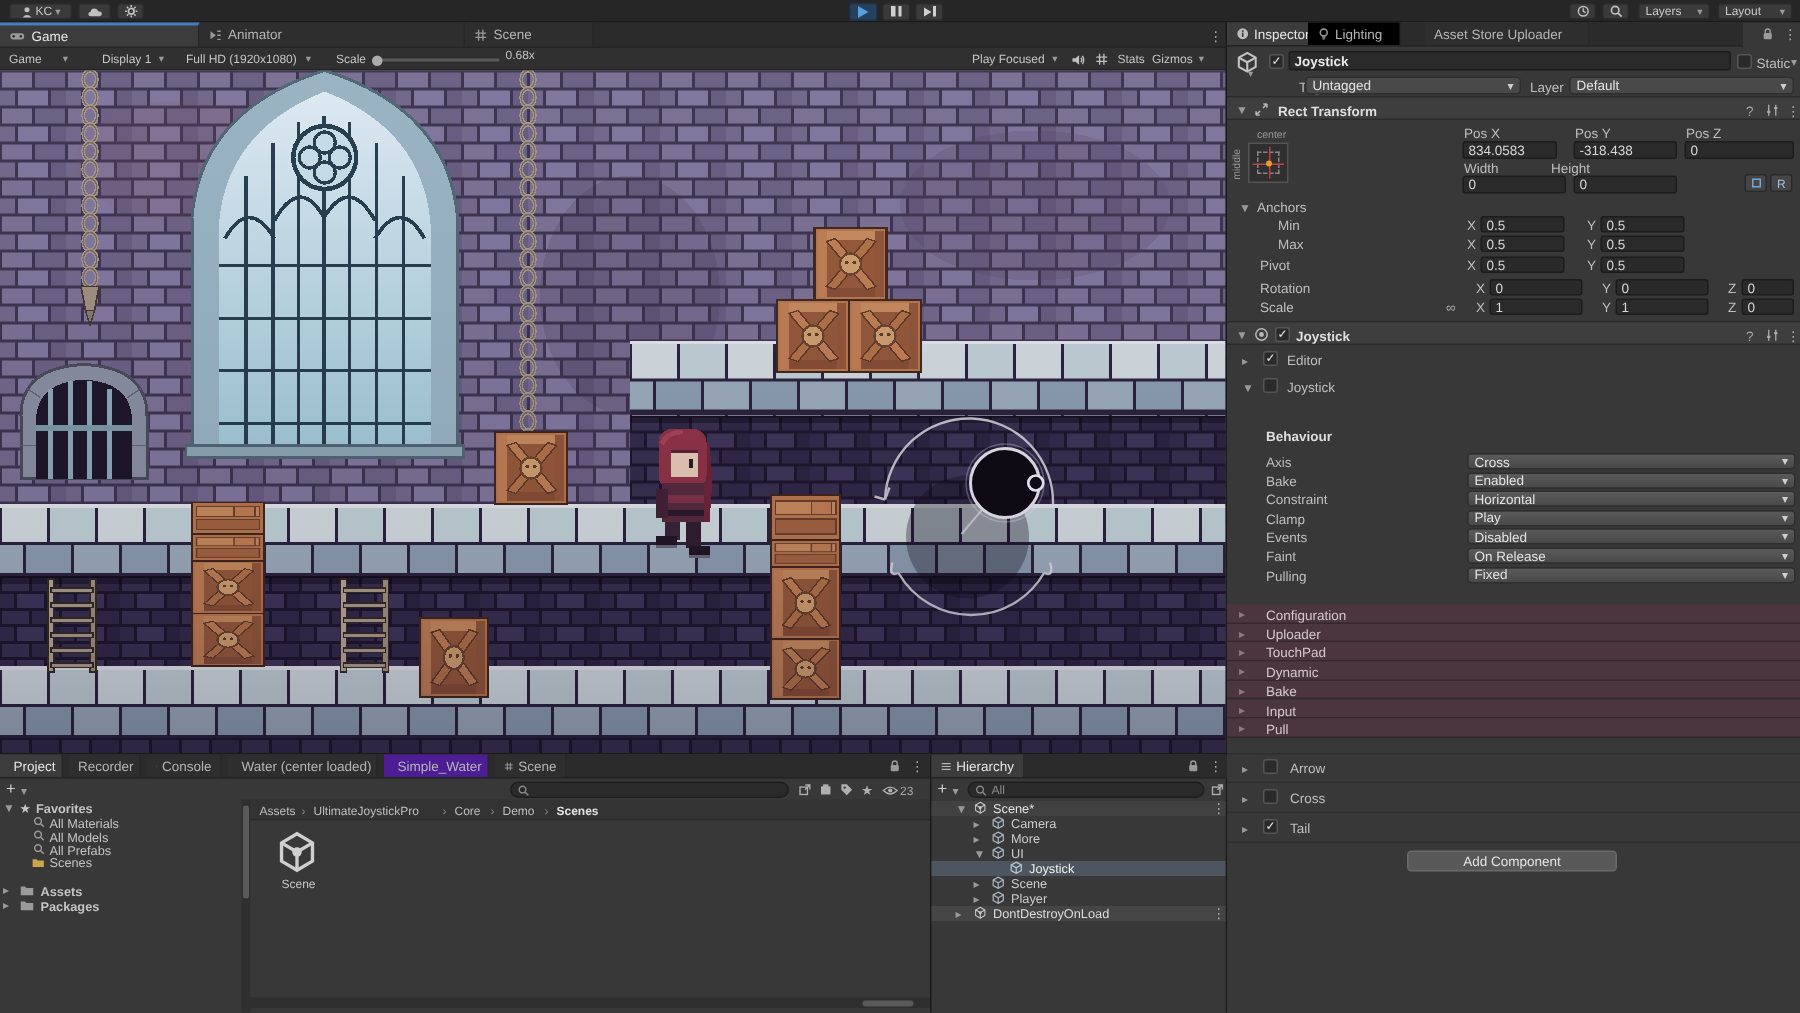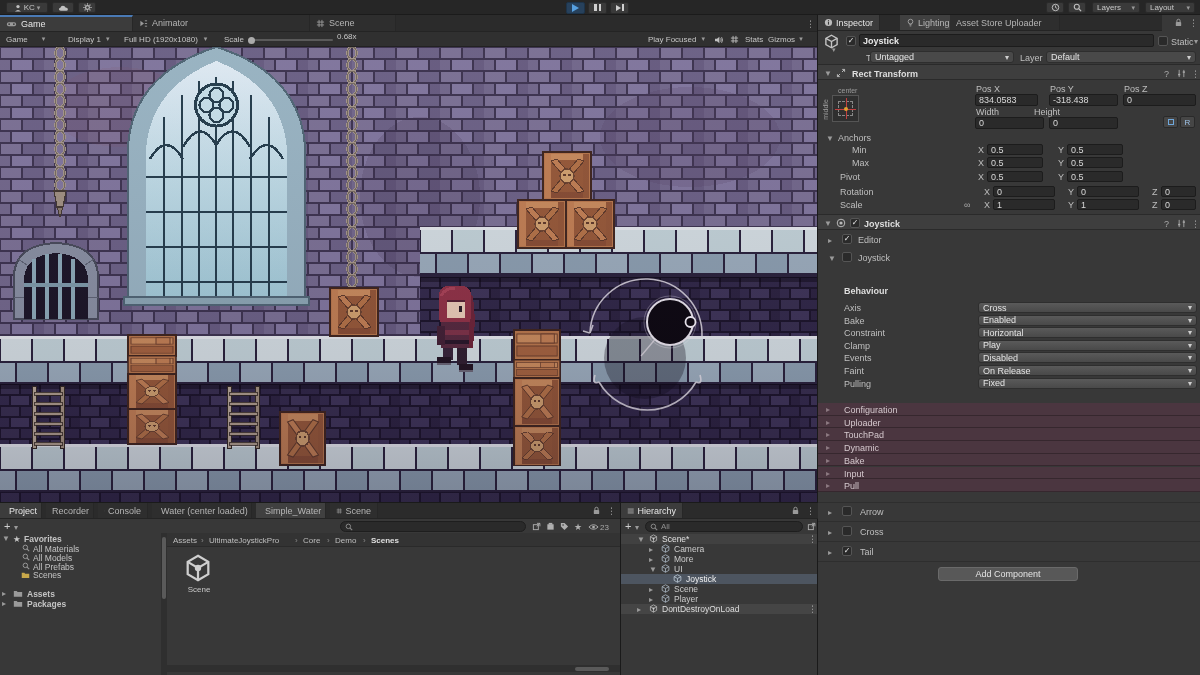--- a/index.html
+++ b/index.html
@@ -529,21 +529,21 @@
 <div class="abs" style="left:0;top:502px;width:818px;height:1px;background:#1a1a1a"></div>
 
 <div class="abs" style="left:818px;top:15px;width:382px;height:660px;background:#383838">
   <div class="tabbar" style="left:0;top:0;width:344px;height:16px">
     <div class="tab active" style="left:0;width:62px">
       <svg class="icon" width="9" height="9" style="color:#bdbdbd;margin-right:3px">
           <use href="#sym-info"></use>
         </svg>
       <span>Inspector</span>
     </div>
-    <div class="tab" style="left:82px;width:62px;background:#404040">
+    <div class="tab" style="left:54px;width:62px;background:#000000">
       <svg class="icon" width="9" height="9" style="color:#9a9a9a;margin-right:3px">
           <use href="#sym-bulb"></use>
         </svg>
       <span>Lighting</span>
     </div>
     <div class="tab" style="left:132px;width:110px;background:#2e2e2e">
       <span>Asset Store Uploader</span>
     </div>
     <svg class="ig" width="9" height="9" style="left:356px;top:3px;color:#9a9a9a">
         <use href="#sym-lock"></use>
@@ -813,21 +813,21 @@
           <use href="#sym-doc"></use>
         </svg>
       <span>Console</span>
     </div>
     <div class="tab" style="left:152px;width:100px;background:#2e2e2e">
       <svg class="icon" width="8" height="8" style="color:#9a9a9a;margin-right:3px">
           <use href="#sym-doc"></use>
         </svg>
       <span>Water (center loaded)</span>
     </div>
-    <div class="tab" style="left:256px;width:70px;background:#404040">
+    <div class="tab" style="left:256px;width:70px;background:#4c1d95">
       <svg class="icon" width="8" height="8" style="color:#9a9a9a;margin-right:3px">
           <use href="#sym-doc"></use>
         </svg>
       <span>Simple_Water</span>
     </div>
     <div class="tab" style="left:330px;width:48px;background:#2e2e2e">
       <svg class="icon" width="8" height="8" style="color:#9a9a9a;margin-right:3px">
           <use href="#sym-grid"></use>
         </svg>
       <span>Scene</span>

